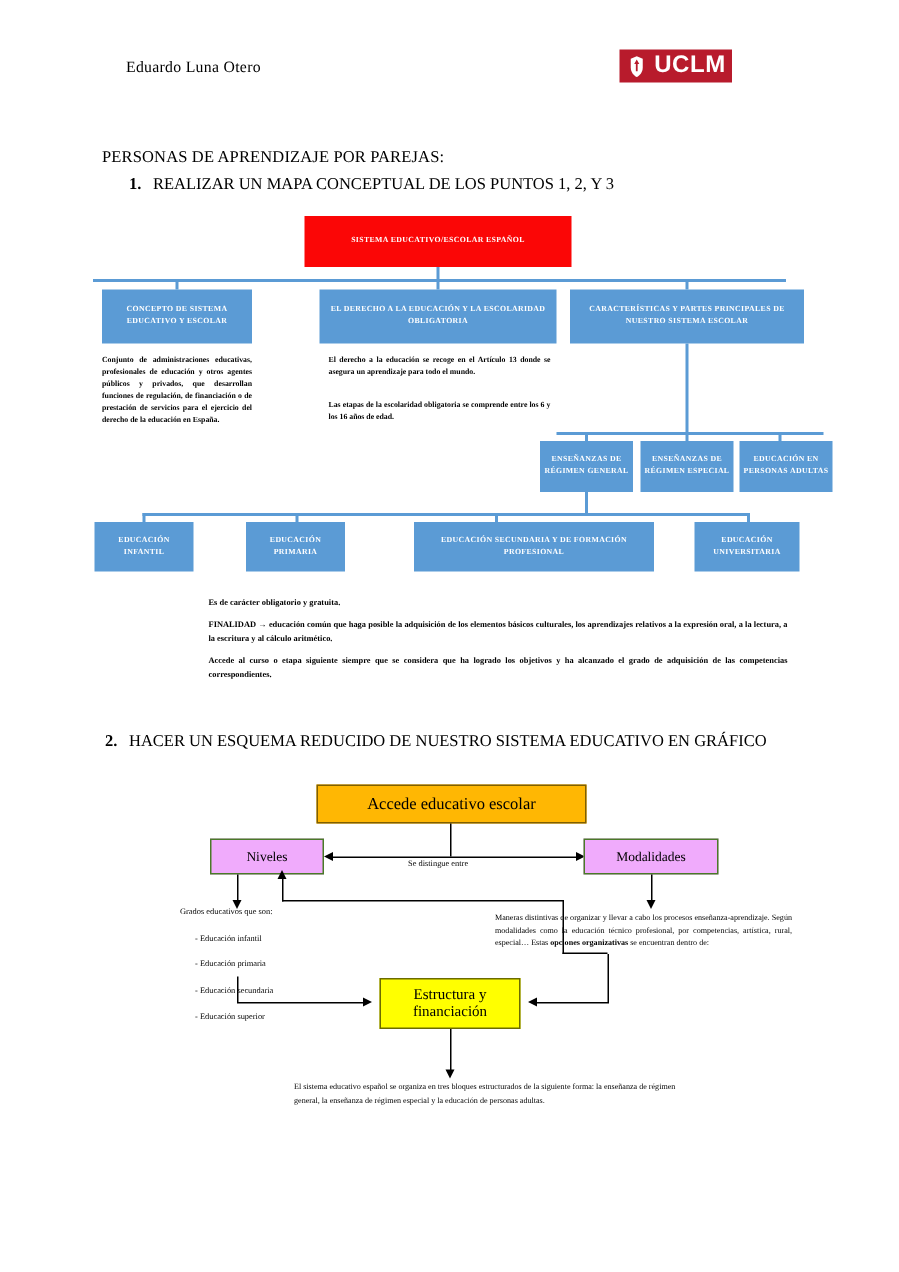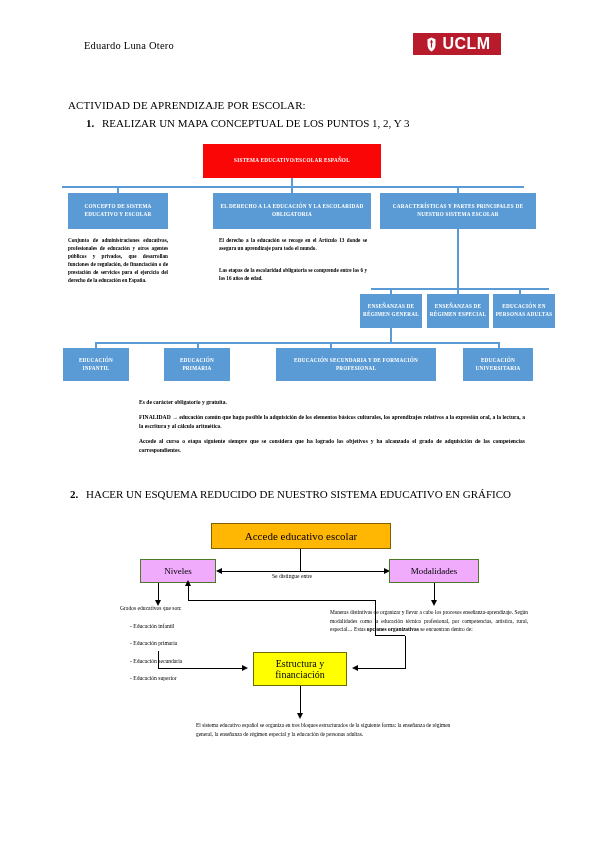--- a/index.html
+++ b/index.html
@@ -20,21 +20,21 @@
   .author {
     position: absolute;
     left: 84px; top: 40px;
     font-size: 10.5px;
     letter-spacing: .2px;
   }
 
   .logo {
     position: absolute;
     left: 413px; top: 33px;
-    width: 88px; height: 22px;
+    width: 75px; height: 22px;
     background: #b81b2c;
     display: flex; align-items: center; justify-content: center;
     gap: 6px;
     padding-left: 2px;
   }
   .logo-mark { width: 11px; height: 15px; display:block; }
   .logo-text {
     color: #ffffff;
     font-family: "Liberation Sans", sans-serif;
     font-weight: bold;
@@ -172,21 +172,21 @@
   <div class="logo">
     <span class="logo-mark">
       <svg width="11" height="15" viewBox="0 0 11 15">
         <path d="M5.5 0.5 L9.5 2.2 L9.5 8 C9.5 11 7.6 13.4 5.5 14.4 C3.4 13.4 1.5 11 1.5 8 L1.5 2.2 Z" fill="#ffffff"></path>
         <path d="M5.5 2.6 L7.2 5.6 L6.1 5.6 L6.1 10.5 L4.9 10.5 L4.9 5.6 L3.8 5.6 Z" fill="#b81b2c"></path>
       </svg>
     </span>
     <span class="logo-text">UCLM</span>
   </div>
 
-  <div class="subtitle">ACTIVIDAD DE APRENDIZAJE POR ESCOLAR:</div>
+  <div class="subtitle">PERSONAS DE APRENDIZAJE POR PAREJAS:</div>
 
   <div class="item1">
     <span class="num">1.</span><span>REALIZAR UN MAPA CONCEPTUAL DE LOS PUNTOS 1, 2, Y 3</span>
   </div>
 
   <div class="map">
 
     <div class="node red" style="left:203px; top:6px; width:178px; height:34px;">SISTEMA EDUCATIVO/ESCOLAR ESPAÑOL</div>
 
     <div class="connector" style="left:291px; top:40px; width:2px; height:9px;"></div>

